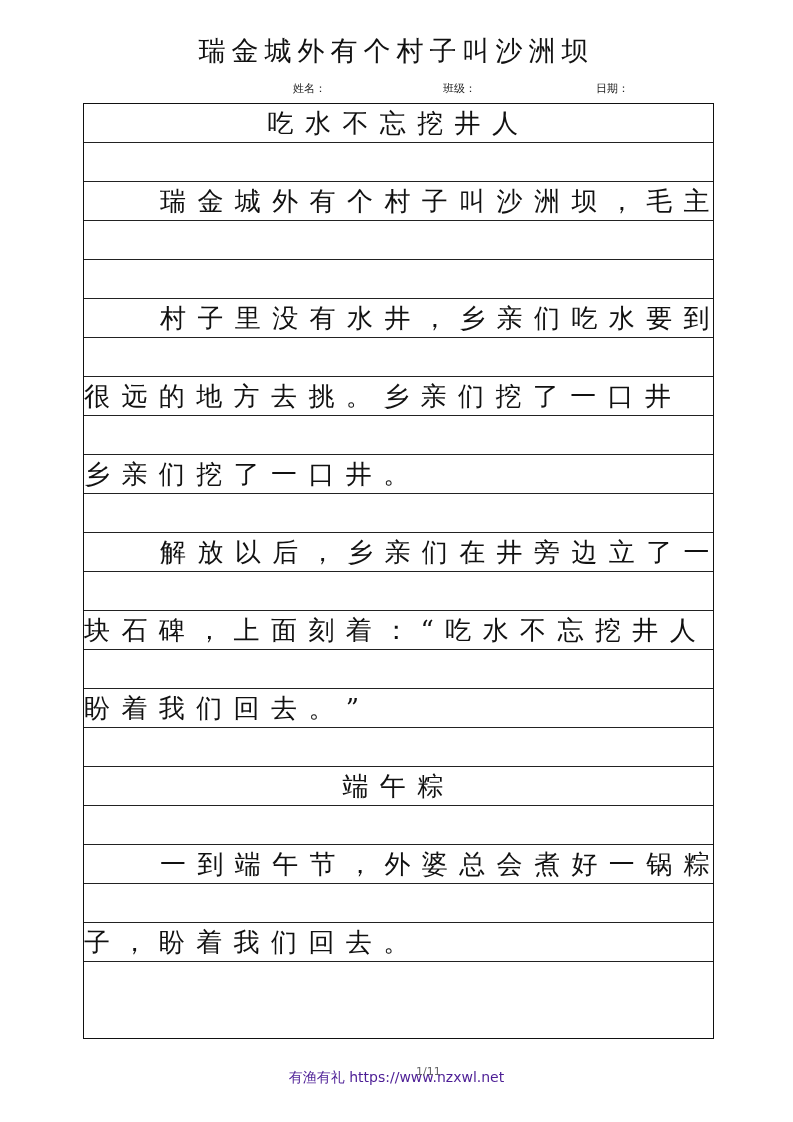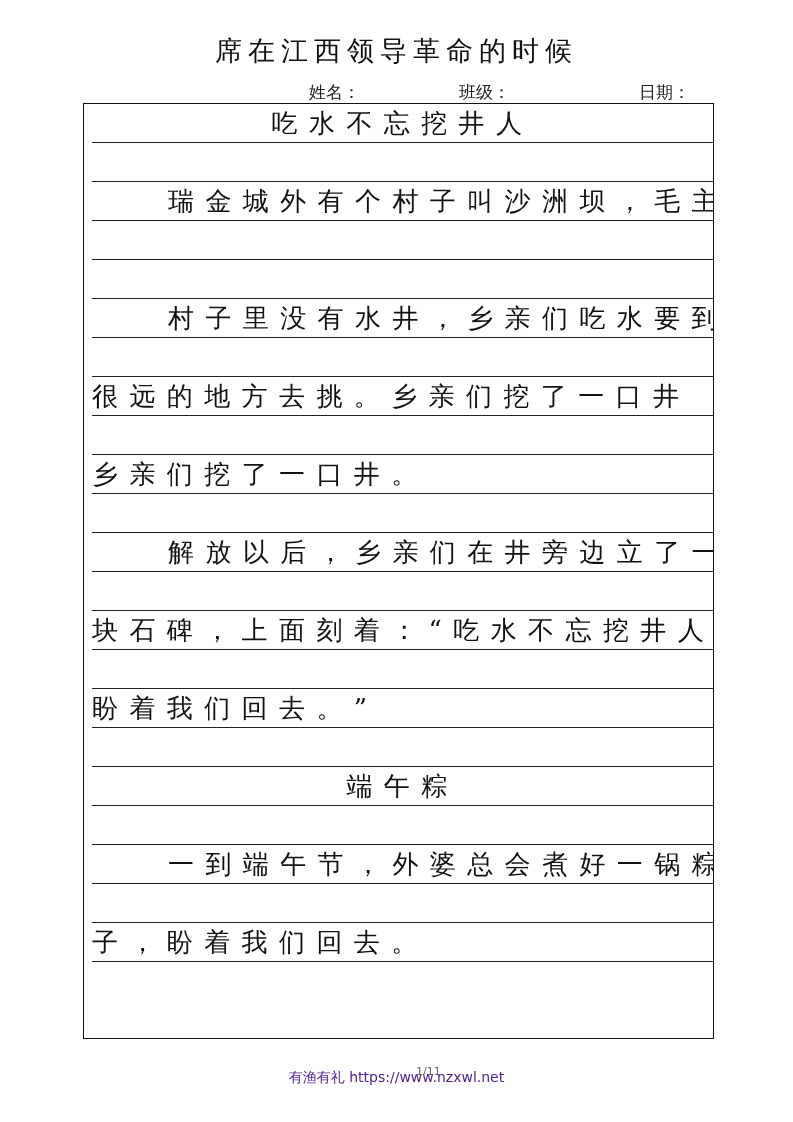--- a/index.html
+++ b/index.html
@@ -1,41 +1,41 @@
 <!DOCTYPE html>
 <html><head>
 <meta charset="utf-8">
 <style>
   html, body { margin: 0; padding: 0; background: #ffffff; }
   body { width: 793px; height: 1122px; position: relative; overflow: hidden;
          font-family: "DejaVu Serif", "Liberation Serif", serif; color: #111; }
   .doc-title { position: absolute; top: 33px; left: 0; width: 793px; text-align: center;
                font-size: 27px; letter-spacing: 6px; color: #111; }
-  .meta-label { position: absolute; top: 81px; font-size: 17px; color: #222;
-                font-family: Liberation Mono, monospace; margin-left: 16px; }
+  .meta-label { position: absolute; top: 81px; font-size: 11px; color: #222;
+                font-family: Liberation Mono, monospace; }
   .grid { position: absolute; left: 83px; top: 103px; width: 631px; height: 936px;
           border: 1.5px solid #111; box-sizing: border-box; }
   .row { position: relative; height: 39px; box-sizing: border-box; border-bottom: 1.2px solid #222;
-         font-size: 26px; line-height: 39px; white-space: nowrap; overflow: hidden; margin-left: 8px; }
+         font-size: 26px; line-height: 39px; white-space: nowrap; overflow: hidden; }
   .row:last-child { border-bottom: none; }
   .row .txt { position: absolute; left: 0; right: 0; top: 0; letter-spacing: 11.4px; }
   .row.indent .txt { padding-left: 76px; }
   .row.center .txt { text-align: center; }
   .footer { position: absolute; top: 1069px; left: 0; width: 793px; text-align: center;
             font-size: 14px; color: #4c1d95; font-family: "DejaVu Sans", "Liberation Sans", sans-serif; }
   .page-num { position: absolute; top: 1065px; left: 380px; font-size: 11px; color: #666;
               font-family: "DejaVu Sans", "Liberation Sans", sans-serif; margin-left: 36px; }
 </style>
 </head>
 <body>
 
-<div class="doc-title">席在江西领导革命的时候</div>
+<div class="doc-title">瑞金城外有个村子叫沙洲坝</div>
 <div class="meta-label" style="left:293px">姓名：</div>
 <div class="meta-label" style="left:443px">班级：</div>
-<div class="meta-label" style="left:623px">日期：</div>
+<div class="meta-label" style="left:596px">日期：</div>
 
 <div class="grid">
   <div class="row center">
       <span class="txt">吃水不忘挖井人</span>
     </div>
   <div class="row">
       <span class="txt"></span>
     </div>
   <div class="row indent">
       <span class="txt">瑞金城外有个村子叫沙洲坝，毛主</span>

